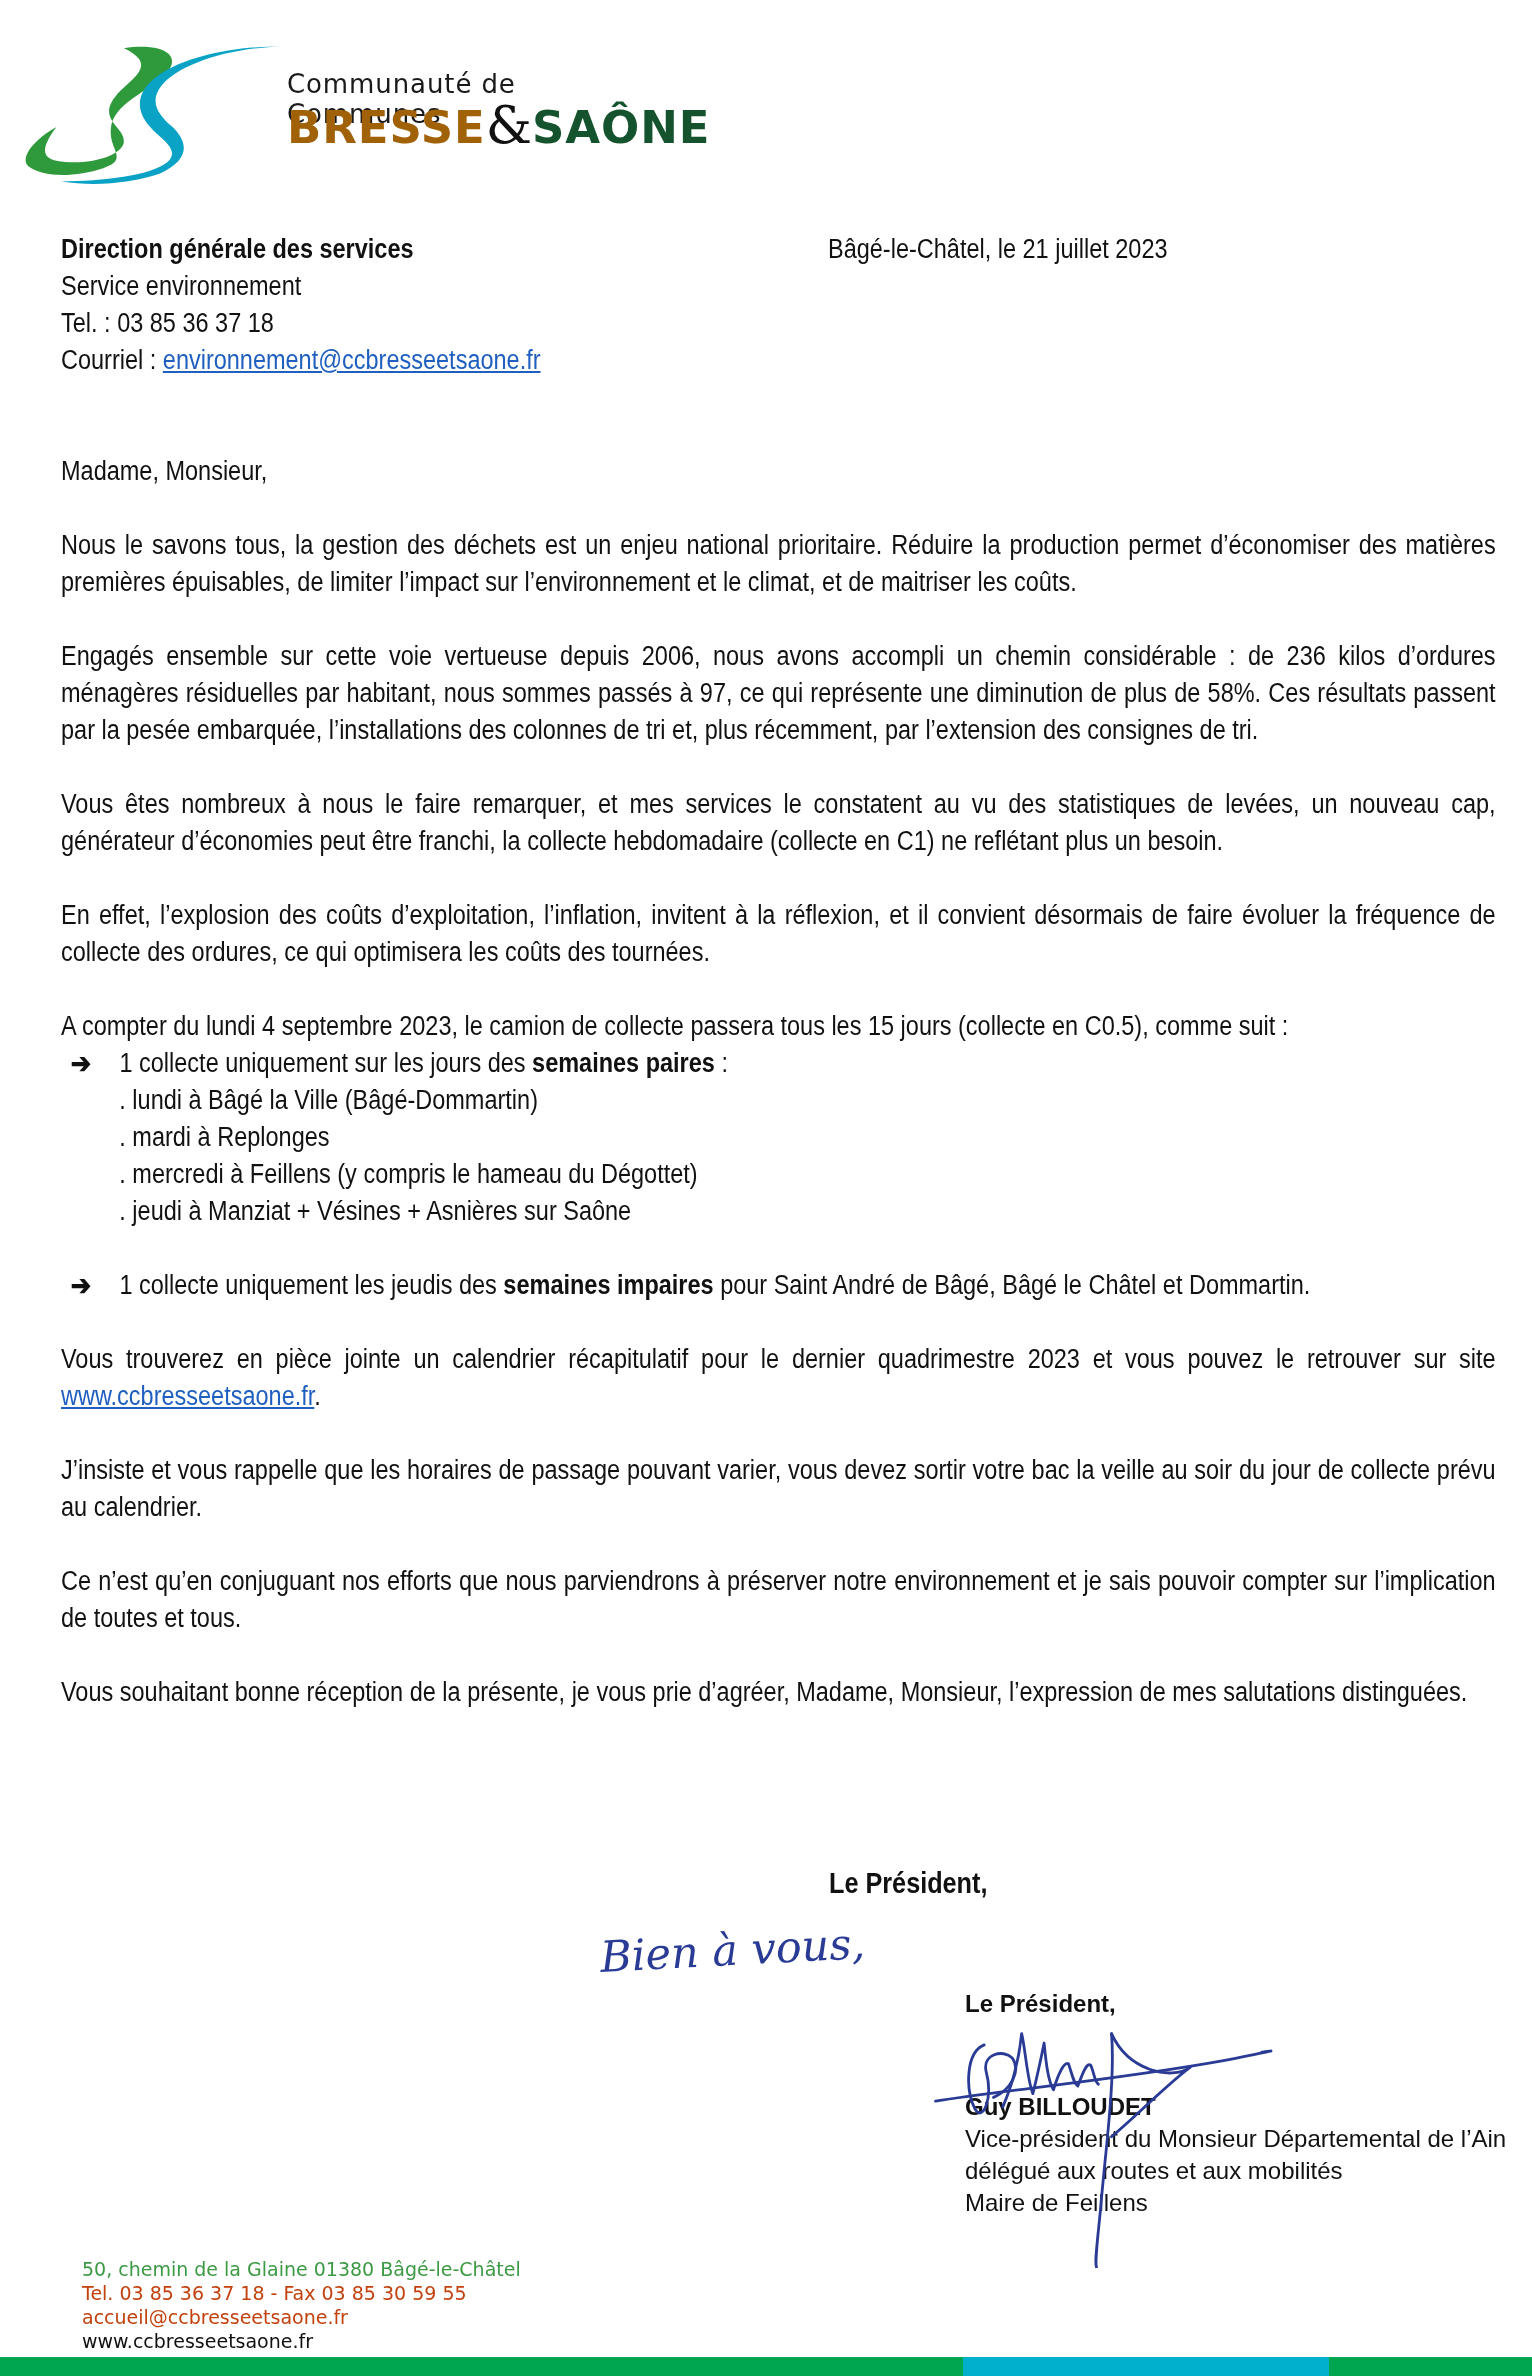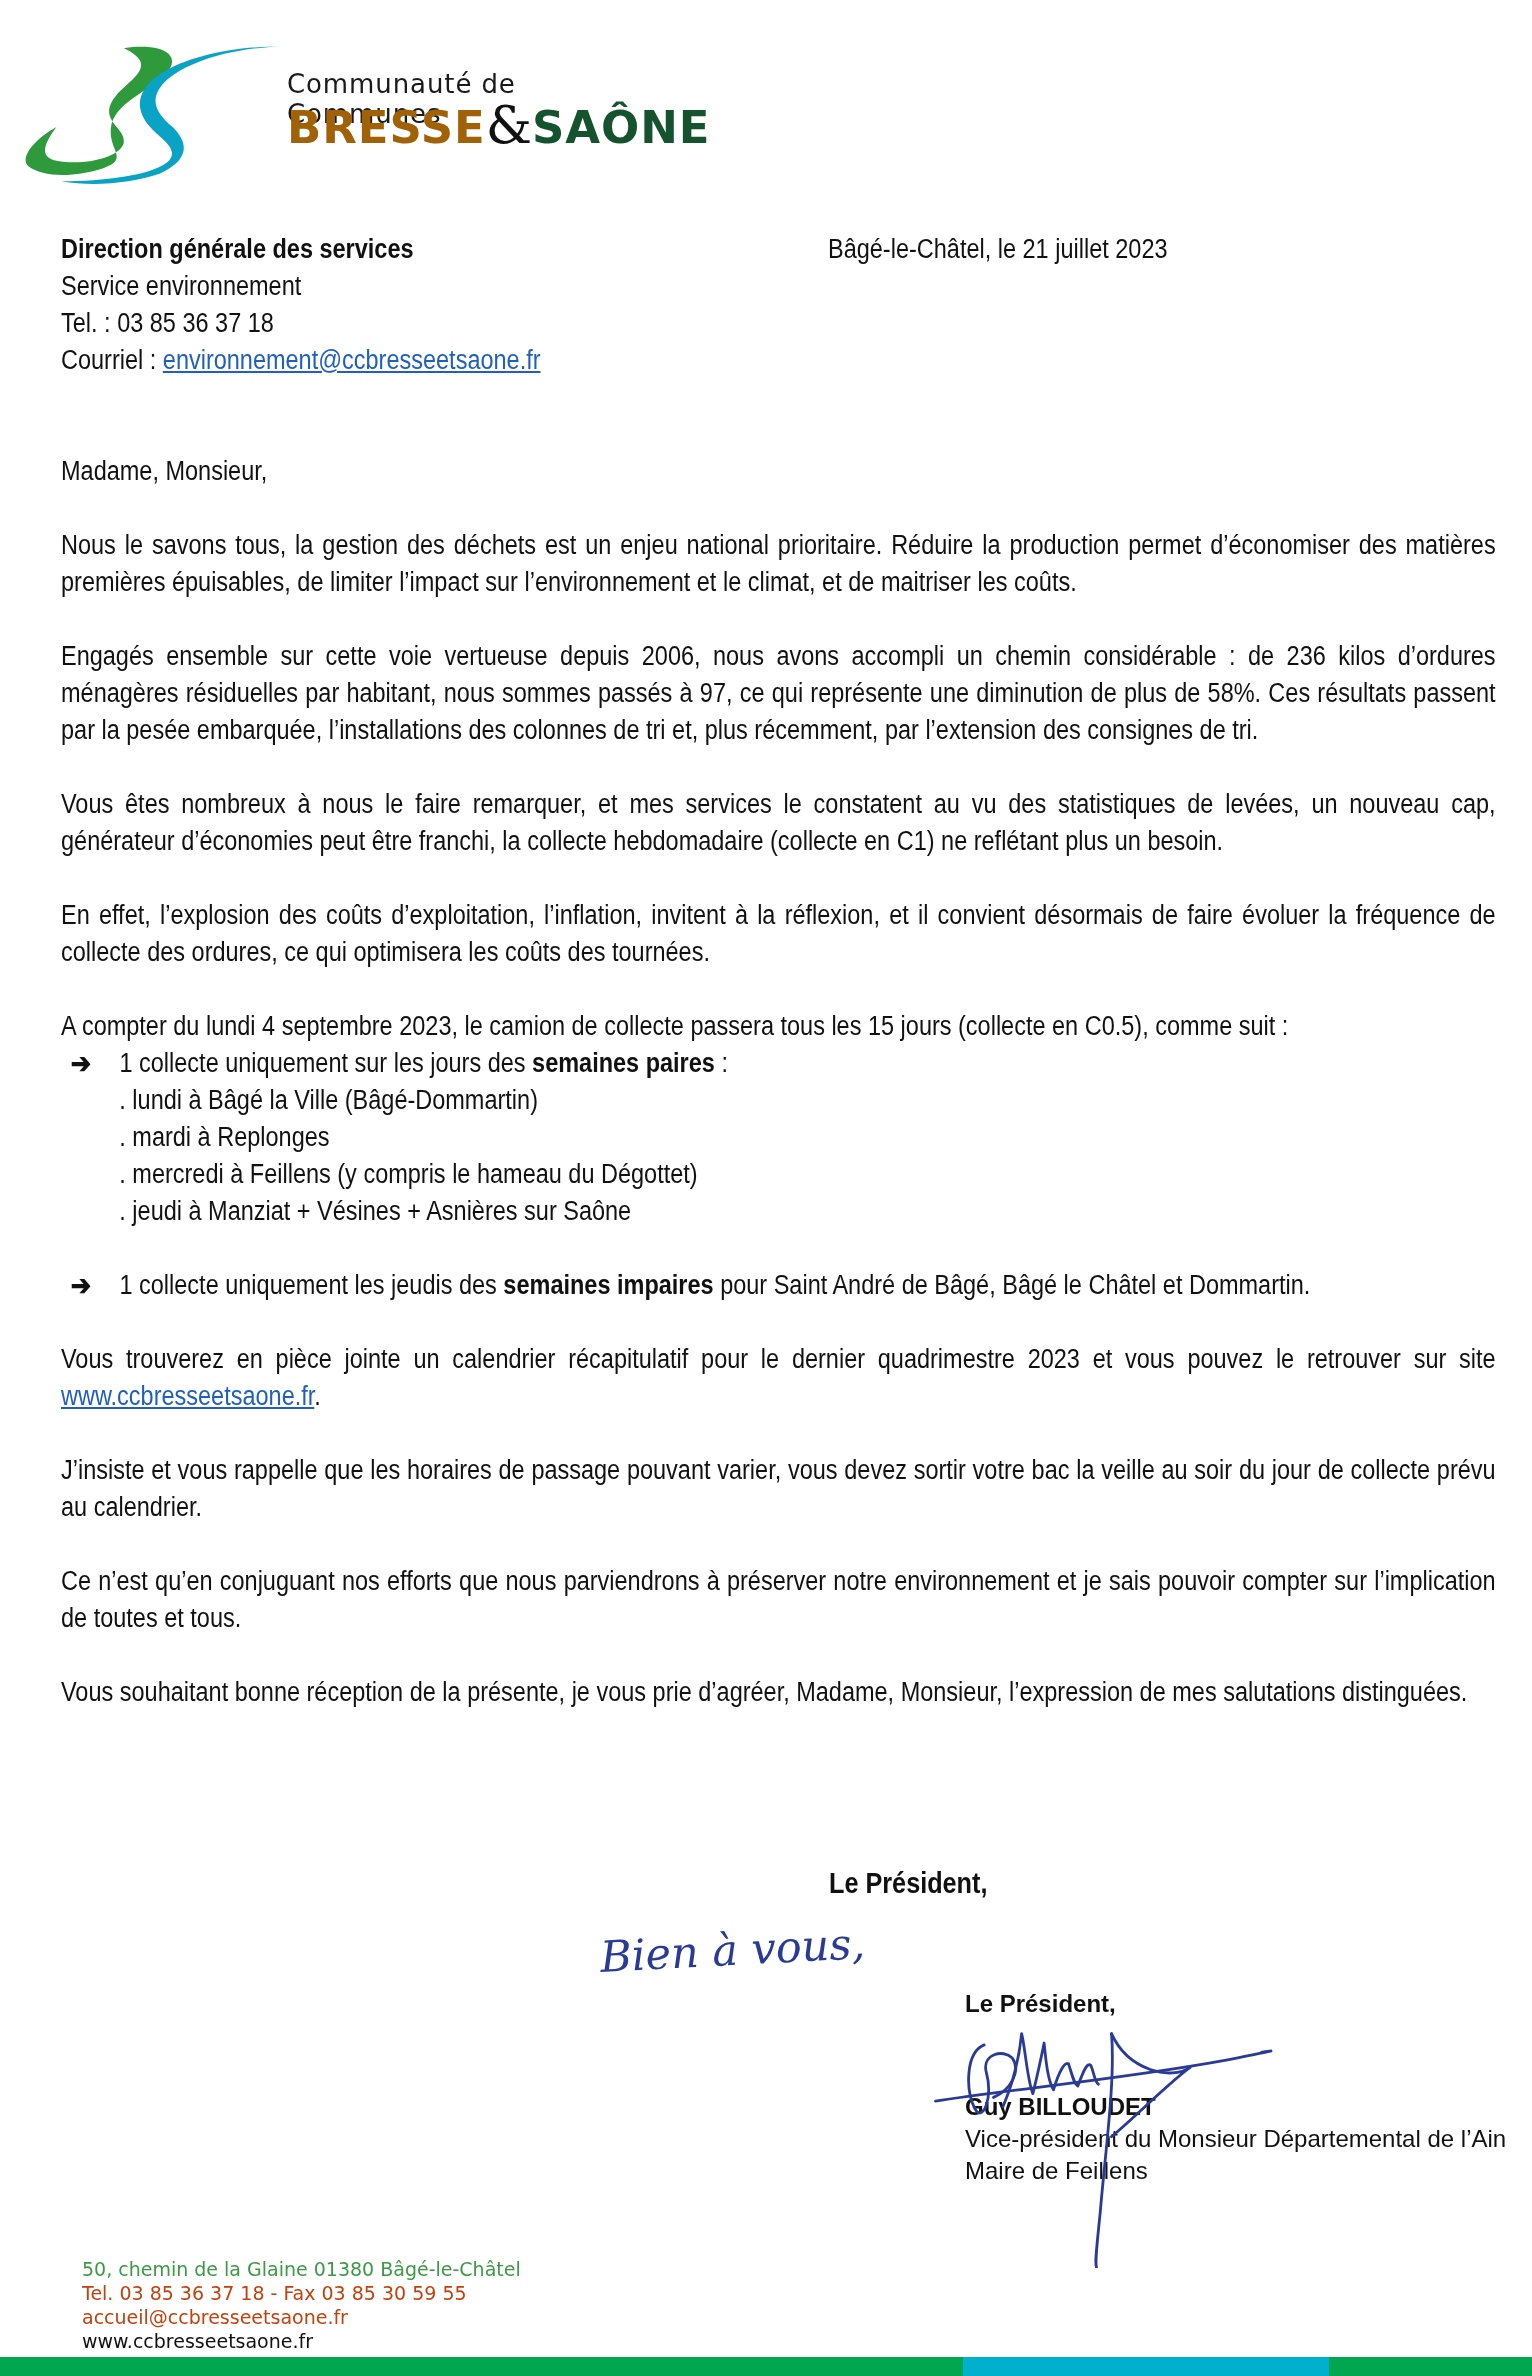--- a/index.html
+++ b/index.html
@@ -97,20 +97,21 @@
 
 <div class="abs txt bold narrow" style="left:829px; top:1865px; font-size:29px;">Le Président,</div>
 
 <div class="abs handwriting" style="left:600px; top:1925px; transform: rotate(-3deg);">Bien à vous,</div>
 
 <div class="abs sig-name" style="left:965px; top:1988px; width:543px;">
   <div class="bold">Le Président,</div>
   <div style="height:71px;"></div>
   <div class="bold">Guy BILLOUDET</div>
   <div>Vice-président du Monsieur Départemental de l’Ain</div>
+  <div>délégué aux routes et aux mobilités</div>
   <div>Maire de Feillens</div>
 </div>
 
 <svg class="abs" style="left:928px; top:1996px;" width="412" height="272" viewBox="0 0 440 290">
   <g fill="none" stroke="#2a3b96" stroke-width="3" stroke-linecap="round" stroke-linejoin="round">
     <path d="M8 112 C80 100 200 90 320 68 C360 60 380 56 356 60"></path>
     <path d="M60 52 C40 60 40 100 50 120 C58 135 70 110 62 80 C58 62 80 56 90 66 C100 80 88 100 70 108"></path>
     <path d="M80 118 C92 90 98 60 100 40 C104 56 106 90 112 104 C118 80 122 60 124 50 C126 70 128 90 134 100 C140 80 146 70 150 72 C154 84 156 94 160 96 C166 80 170 70 174 74 C178 84 178 92 182 94"></path>
     <path d="M196 40 C200 90 190 160 184 230 C180 270 178 285 180 290"></path>
     <path d="M196 40 C214 80 260 90 280 76 C260 90 220 130 196 150"></path>

